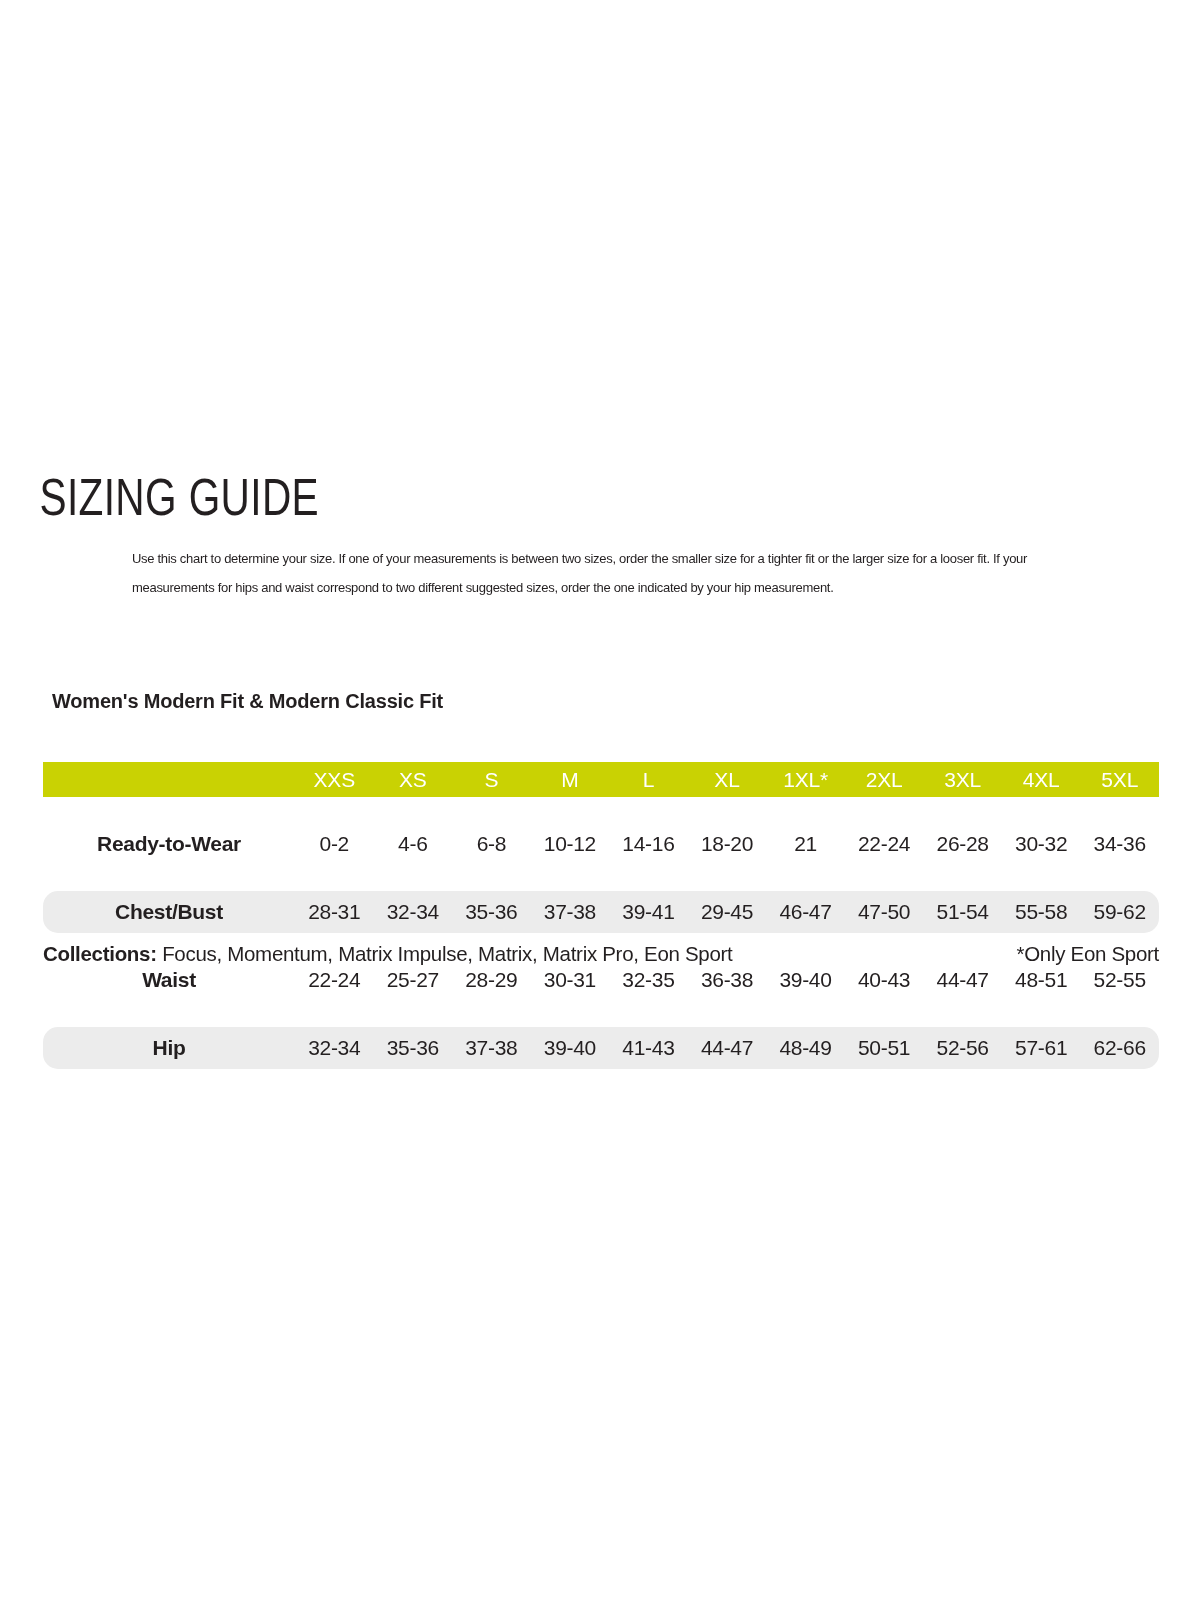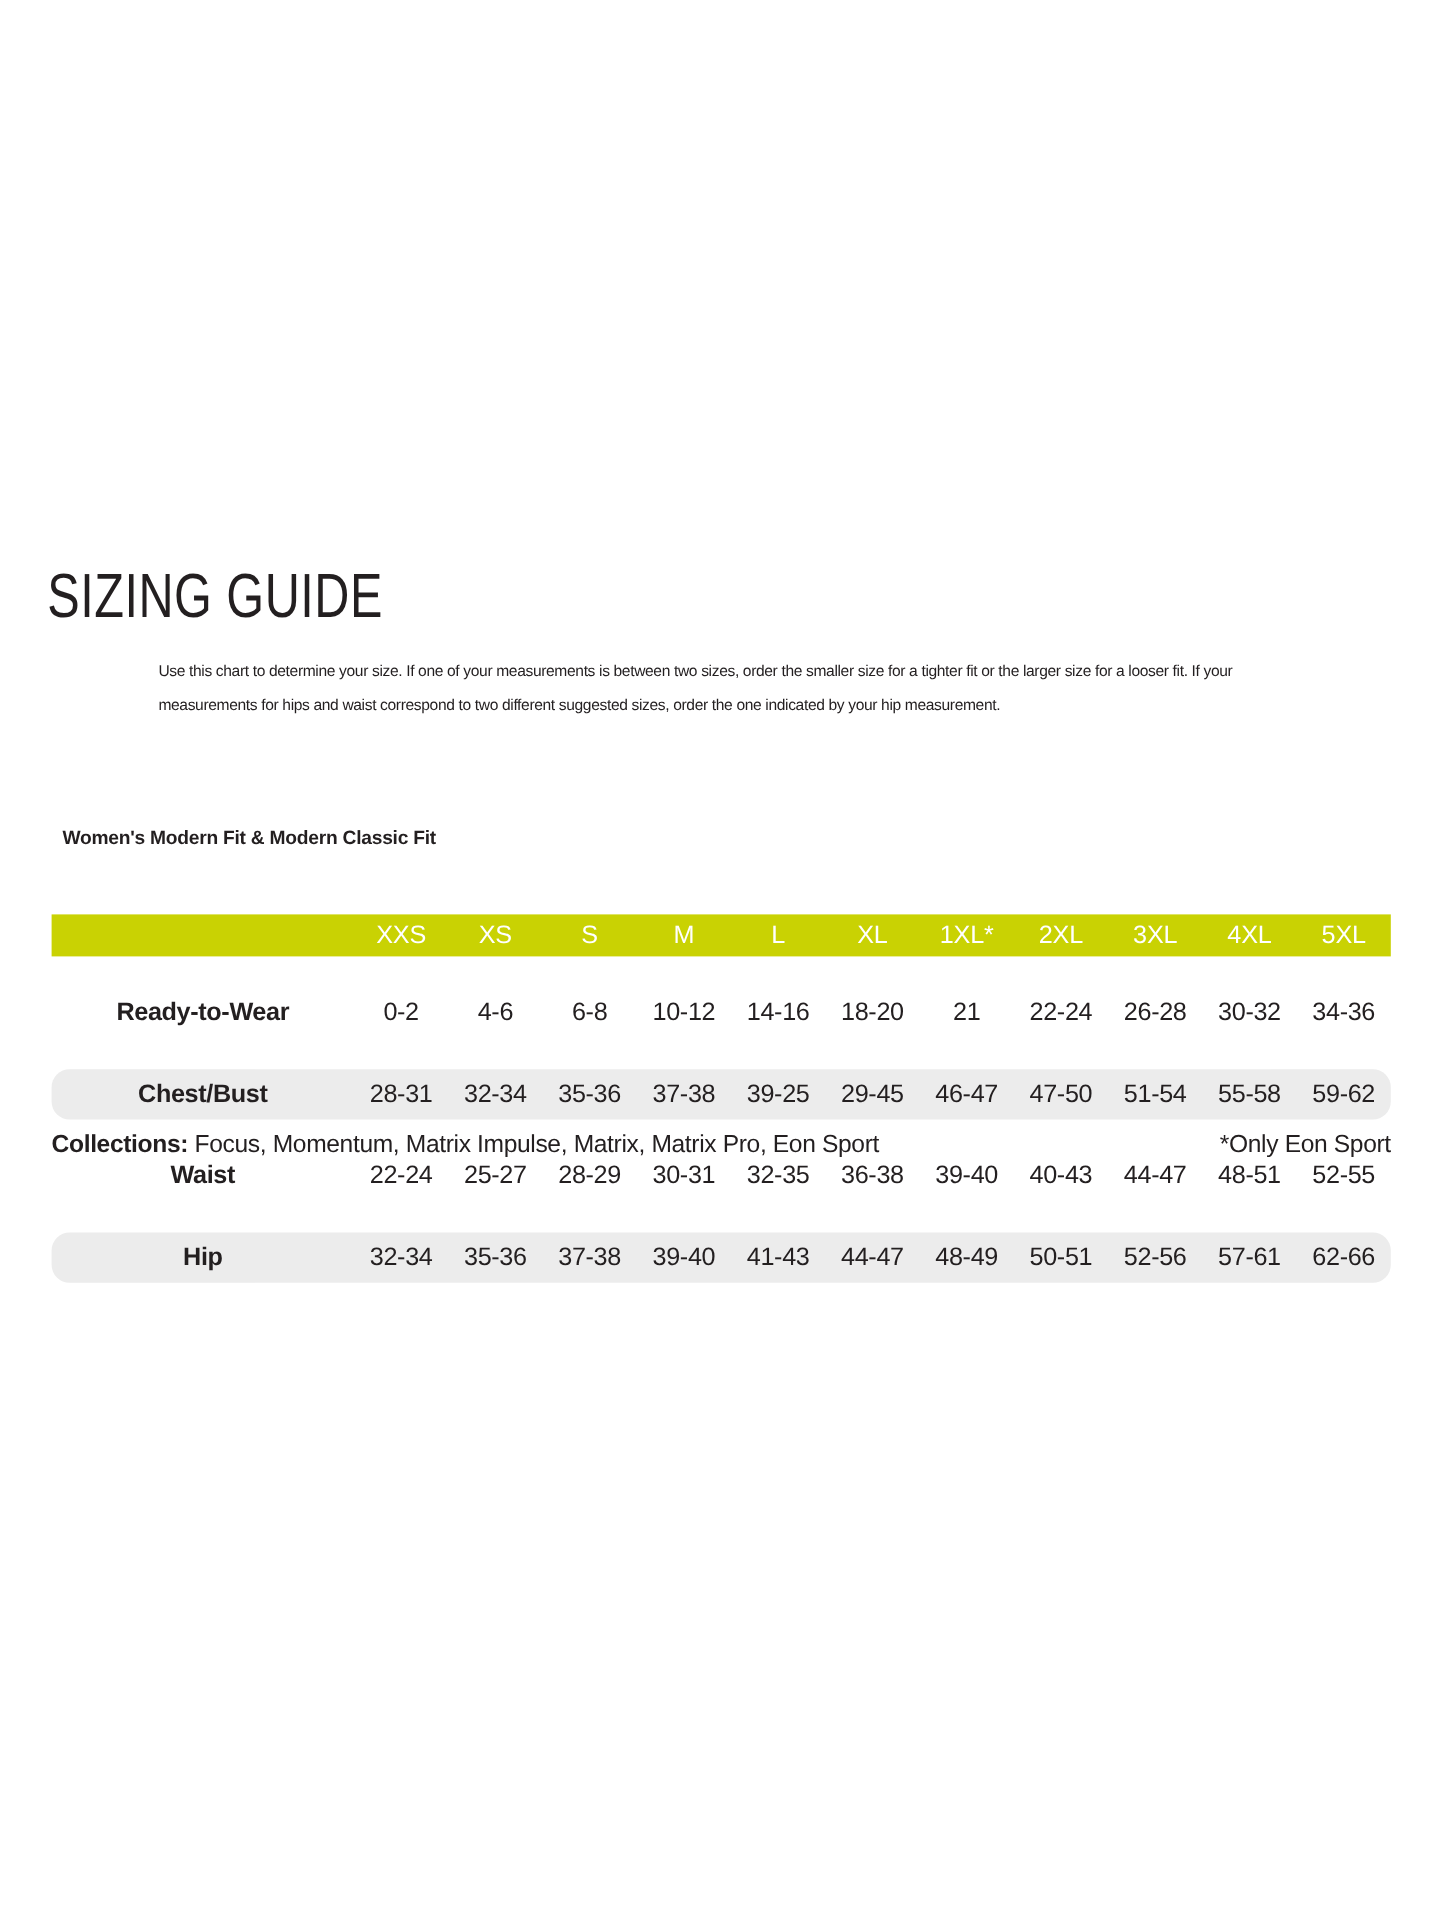--- a/index.html
+++ b/index.html
@@ -29,21 +29,21 @@
     transform-origin:center;
     letter-spacing:0.5px;
   }
   .intro{
     position:absolute;top:544px;left:132px;width:928px;margin:0;
     font-size:13px;line-height:29px;letter-spacing:-0.3px;
     text-align:left;
   }
   .section-title{
     position:absolute;top:690px;left:52px;margin:0;
-    font-size:16px;font-weight:700;letter-spacing:-0.2px;
+    font-size:20px;font-weight:700;letter-spacing:-0.2px;
     white-space:nowrap;
   }
   .size-table{
     position:absolute;top:762px;left:43px;width:1116px;
   }
   .thead{
     display:grid;grid-template-columns:252px repeat(11,1fr);
     height:35px;align-items:center;
     background:var(--header-bg);
   }
@@ -108,21 +108,21 @@
           <div class="cell">26-28</div>
           <div class="cell">30-32</div>
           <div class="cell">34-36</div>
         </div>
         <div class="trow striped">
           <div class="cell label">Chest/Bust</div>
           <div class="cell">28-31</div>
           <div class="cell">32-34</div>
           <div class="cell">35-36</div>
           <div class="cell">37-38</div>
-          <div class="cell">39-25</div>
+          <div class="cell">39-41</div>
           <div class="cell">29-45</div>
           <div class="cell">46-47</div>
           <div class="cell">47-50</div>
           <div class="cell">51-54</div>
           <div class="cell">55-58</div>
           <div class="cell">59-62</div>
         </div>
         <div class="trow">
           <div class="cell label">Waist</div>
           <div class="cell">22-24</div>

